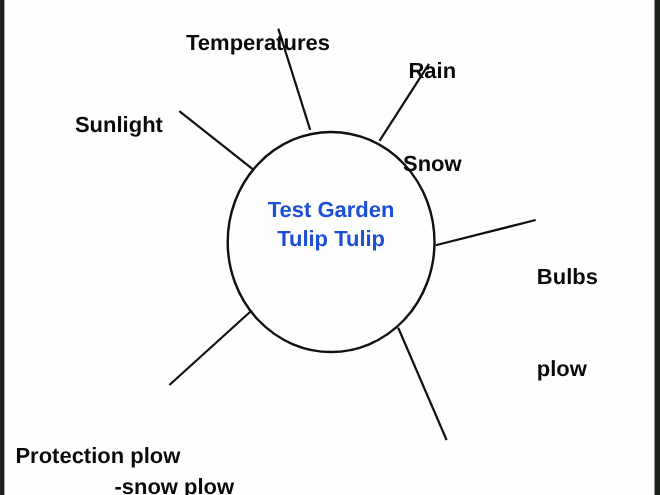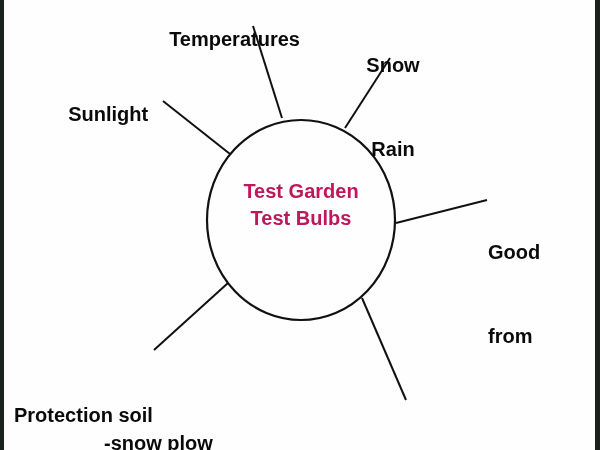--- a/index.html
+++ b/index.html
@@ -41,21 +41,21 @@
     }
     .center-label {
       position: absolute;
       left: 207px;
       top: 178px;
       width: 188px;
       text-align: center;
       font-weight: bold;
       font-size: 20px;
       line-height: 27px;
-      color: #be185d;
+      color: #1d4ed8;
     }
     .center-label div { display: block; }
     .stack div { display: block; }
   </style>
 </head>
 <body>
 
 <div class="border-left"></div>
 <div class="border-right"></div>
 
@@ -64,45 +64,45 @@
   <line x1="253" y1="26" x2="282" y2="118" stroke="#111" stroke-width="2"></line>
   <line x1="390" y1="58" x2="345" y2="128" stroke="#111" stroke-width="2"></line>
   <line x1="163" y1="101" x2="230" y2="154" stroke="#111" stroke-width="2"></line>
   <line x1="487" y1="200" x2="396" y2="223" stroke="#111" stroke-width="2"></line>
   <line x1="154" y1="350" x2="228" y2="283" stroke="#111" stroke-width="2"></line>
   <line x1="362" y1="298" x2="406" y2="400" stroke="#111" stroke-width="2"></line>
 </svg>
 
 <div class="center-label">
   <div>Test Garden</div>
-  <div>Test Bulbs</div>
+  <div>Tulip Tulip</div>
 </div>
 
 <div class="label" style="left:158px; top:-3px;">
   <span>Temperatures</span>
 </div>
 
 <div class="label stack" style="left:362px; top:-5px; text-align:center; width:62px;">
+  <div>Rain</div>
   <div>Snow</div>
-  <div>Rain</div>
 </div>
 
 <div class="label" style="left:57px; top:72px;text-align:right;">
   <span>Sunlight</span>
 </div>
 
 <div class="label stack" style="left:488px; top:182px;">
-  <div>Good</div>
-  <div>from</div>
+  <div>Bulbs</div>
+  <div>plow</div>
   
   
 </div>
 
 <div class="label" style="left:14px; top:345px;">
-  <div>Protection soil</div>
+  <div>Protection plow</div>
 </div>
 <div class="label stack" style="left:104px; top:373px;">
   <div>-snow plow</div>
   
   
 </div>
 
 <div class="label" style="left:385px; top:418px;">
   <span>Room to</span>
 </div>

